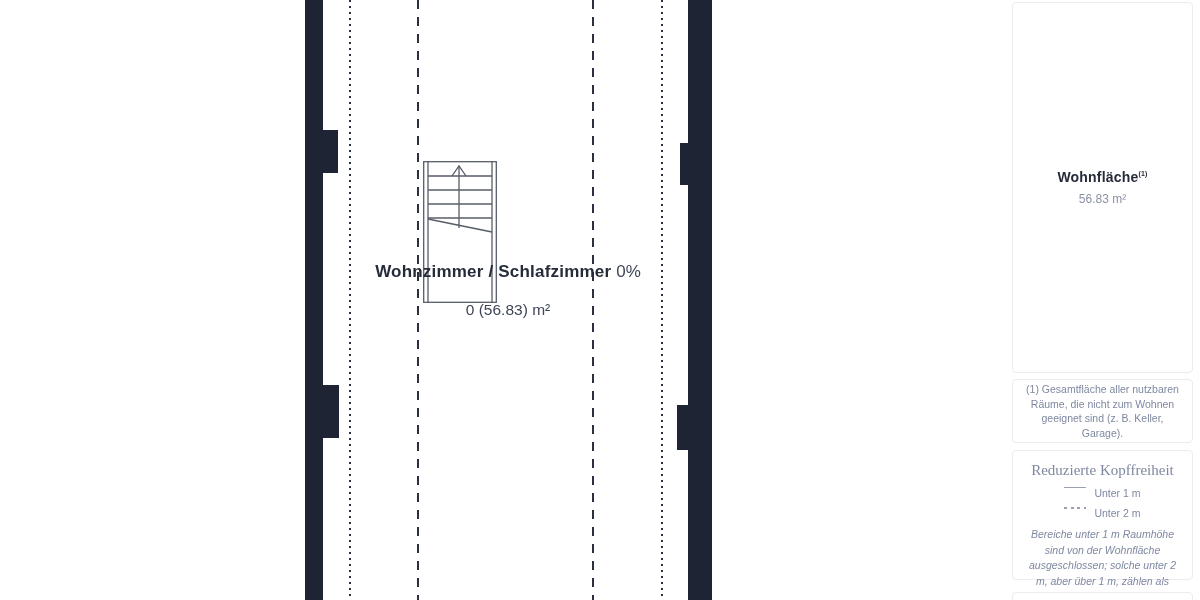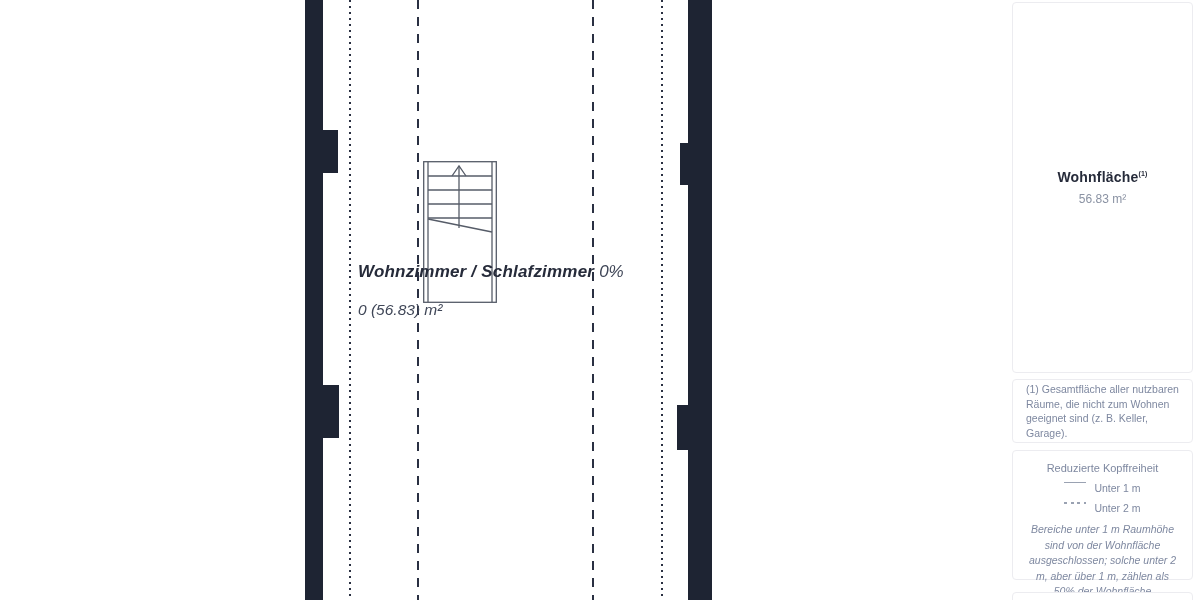--- a/index.html
+++ b/index.html
@@ -10,40 +10,40 @@
     --text-dark:#262b3a;--text-mid:#3f4657;--text-gray:#8a92a3;
     --text-muted:#7e88a0;--card-border:#ececf0;
   }
   
   .wall{position:absolute;background:var(--wall);}
   .vline{position:absolute;top:0;bottom:0;width:2px;}
   .vline.dotted{background-image:repeating-linear-gradient(to bottom,var(--plan-line) 0 2.5px,transparent 2.5px 6px);}
   .vline.dashed{background-image:repeating-linear-gradient(to bottom,var(--plan-line) 0 9px,transparent 9px 17px);}
   .stairs{position:absolute;left:423px;top:161px;width:74px;height:142px;color:var(--stair-line);}
   .room-label{
-    position:absolute;left:358px;top:261px;width:300px;text-align:left;
-    color:var(--text-dark);line-height:1.3;font-style:italic;
+    position:absolute;left:358px;top:261px;width:300px;text-align:center;
+    color:var(--text-dark);line-height:1.3;
   }
   .room-label .line1{font-size:17px;white-space:nowrap;}
   .room-label .name{font-weight:bold;letter-spacing:.2px;}
   .room-label .pct{font-weight:normal;margin-left:5px;color:var(--text-mid);}
   .room-label .line2{font-size:15.5px;color:var(--text-mid);margin-top:17px;}
   
   .card{
     position:absolute;left:1012px;width:181px;background:#fff;
     border:1px solid var(--card-border);border-radius:4px;box-sizing:border-box;
   }
   .card-area{top:2px;height:371px;display:flex;flex-direction:column;align-items:center;justify-content:center;}
   .card-area .title{font-size:14px;font-weight:bold;color:var(--text-dark);letter-spacing:.2px;}
   .card-area .title sup{font-size:7px;font-weight:bold;}
   .card-area .value{font-size:12px;color:var(--text-gray);margin-top:7px;}
   .card-footnote{top:379px;height:64px;display:flex;align-items:center;justify-content:center;}
-  .card-footnote p{margin:0;padding:0 13px;font-size:10.5px;line-height:14.5px;color:var(--text-muted);}
+  .card-footnote p{margin:0;padding:0 13px;font-size:10.5px;line-height:14.5px;text-align:center;color:var(--text-muted);}
   .card-legend{top:450px;height:130px;padding:11px 10px;display:flex;flex-direction:column;align-items:center;}
-  .card-legend .legend-title{font-size:11px;color:var(--text-muted);}
+  .card-legend .legend-title{font-size:15px;color:var(--text-muted);font-family:Liberation Serif, serif;}
   .legend-row{display:flex;justify-content:center;margin-top:8px;}
   .legend-row .sample{width:22px;margin-right:8px;}
   .sample.solid{border-top:1.5px solid #9aa2b2;}
   .sample.dashed{height:1.5px;background-image:repeating-linear-gradient(to right,#9aa2b2 0 3px,transparent 3px 6.5px);}
   .legend-row .lbl{font-size:10.5px;color:var(--text-muted);}
   .card-legend .legend-note{margin:8px 0 16px;font-size:10.5px;line-height:15.5px;text-align:center;color:var(--text-muted);padding:0 4px;font-style:italic;}
   .card-next{top:592px;height:40px;}
 </style>
 </head>
 <body>

